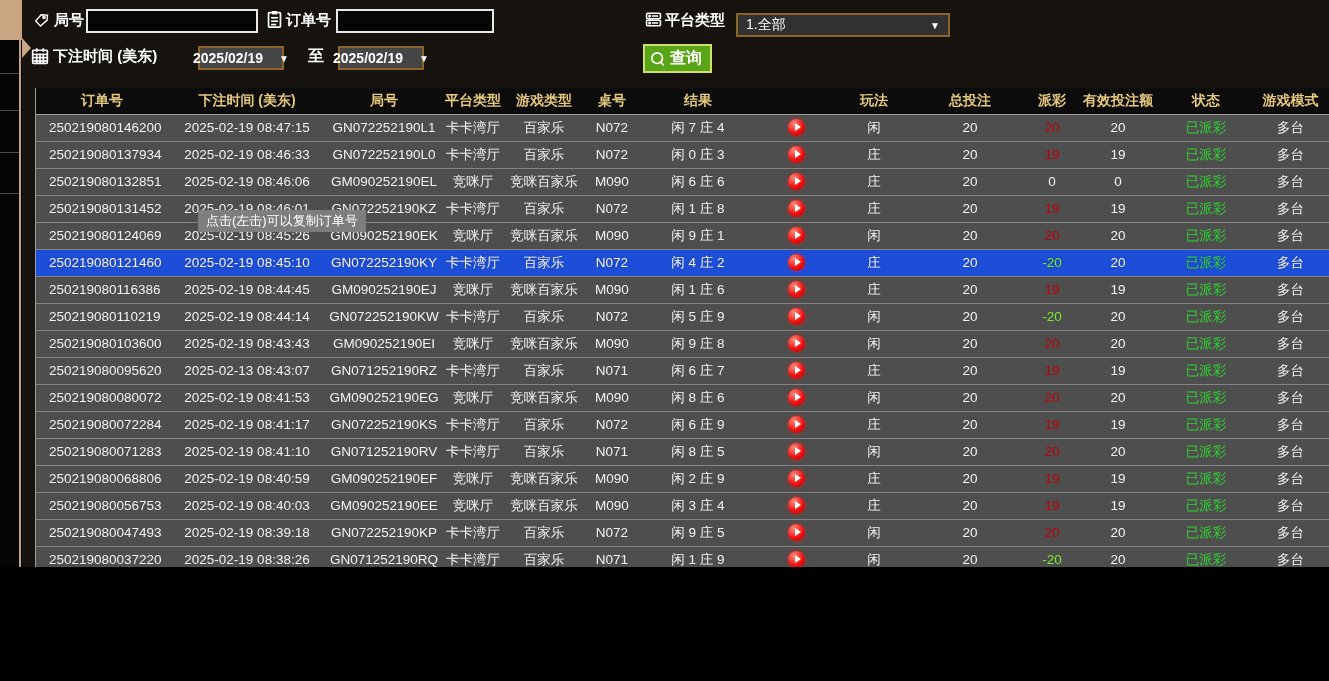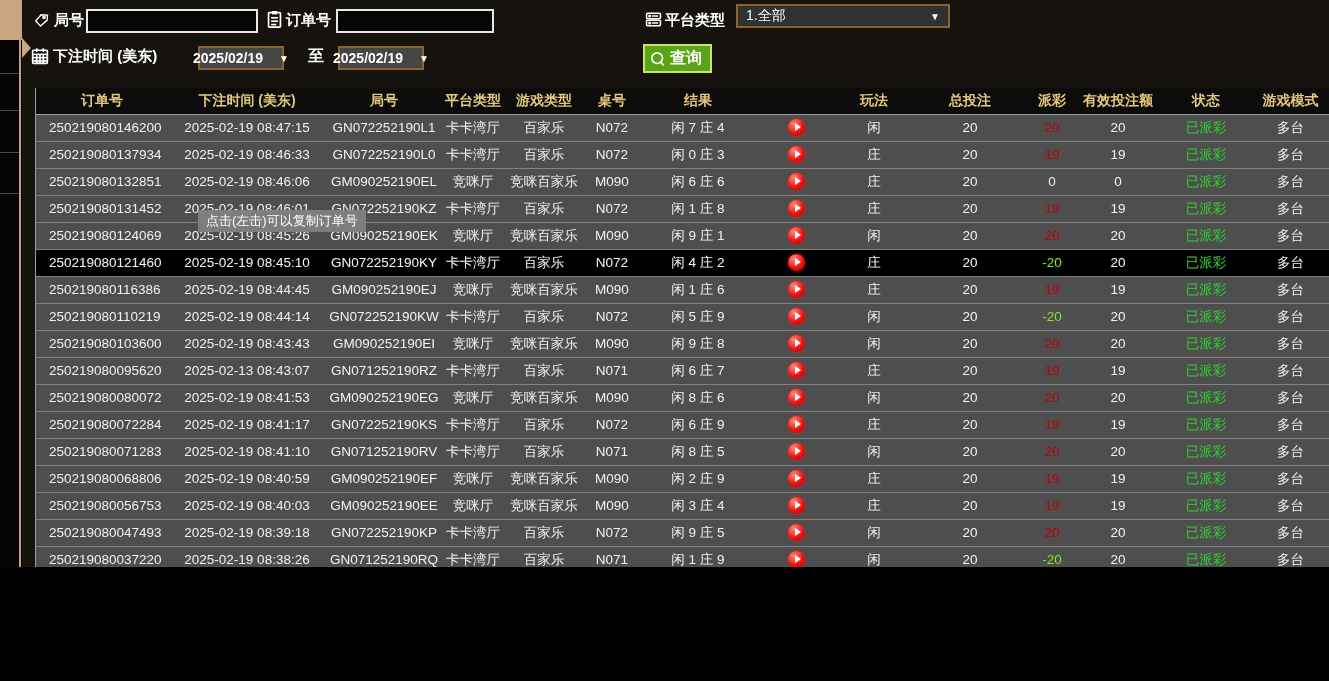--- a/index.html
+++ b/index.html
@@ -34,21 +34,21 @@
   
   .gridwrap{position:absolute;left:36px;top:88px;width:1293px;}
   table{border-collapse:collapse;table-layout:fixed;width:1293px;}
   thead tr{height:26px;background:#0c0c0c;}
   th{color:#e5c87e;font-size:14px;font-weight:bold;text-align:center;padding:0;
     border-bottom:1px solid #9a9a9a;white-space:nowrap;overflow:hidden;}
   tbody tr{height:27px;background:#4e4e4e;}
   tbody tr.data + tr.data td{border-top:1px solid #838383;}
   td{color:#f2f2f2;font-size:13.5px;text-align:center;padding:0;white-space:nowrap;overflow:hidden;}
   td.c-order{text-align:left;padding-left:13px;cursor:pointer;}
-  tr.hl{background:#000000;}
+  tr.hl{background:#1d4ed8;}
   tr.hl td{text-shadow:0 0 2px rgba(60,60,60,.5);}
   .pay-win{color:#c00008;}
   .pay-loss{color:#7de82a;text-align:center;}
   .pay-zero{color:#f2f2f2;}
   .st-paid{color:#2fd32f;}
   tr.totals{height:23px;background:#0369a1;}
   tr.totals td{border-top:1px solid #9a9a9a;color:#e9e71f;font-weight:bold;font-size:14px;}
   tr.gap{height:6px;background:#121212;}
   tr.gap td{border:none;}
   tr.emptyrow{height:29px;background:#4e4e4e;}
@@ -106,21 +106,21 @@
     <svg width="17" height="17" viewBox="0 0 22 22" fill="none" stroke="#fff" stroke-width="2">
       <rect x="2" y="3" width="18" height="7" rx="1.5"></rect>
       <rect x="2" y="12" width="18" height="7" rx="1.5"></rect>
       <circle cx="6" cy="6.5" r="1" fill="#fff"></circle>
       <circle cx="6" cy="15.5" r="1" fill="#fff"></circle>
       <line x1="9" y1="6.5" x2="17" y2="6.5"></line>
       <line x1="9" y1="15.5" x2="17" y2="15.5"></line>
     </svg>
   </span>
   <span class="lbl" style="left:665px;top:11px;">平台类型</span>
-  <div class="selectbox" style="left:736px;top:4px;width:194px;">
+  <div class="selectbox" style="left:736px;top:13px;width:194px;">
     <span>1.全部</span>
     <span class="arrow">▼</span>
   </div>
 
   <span class="ficon" style="left:31px;top:47px;">
     <svg width="18" height="18" viewBox="0 0 22 22" fill="none" stroke="#fff" stroke-width="2">
       <rect x="2" y="4" width="18" height="16" rx="1"></rect>
       <line x1="7" y1="1.5" x2="7" y2="6"></line>
       <line x1="15" y1="1.5" x2="15" y2="6"></line>
       <line x1="2" y1="9" x2="20" y2="9"></line>

